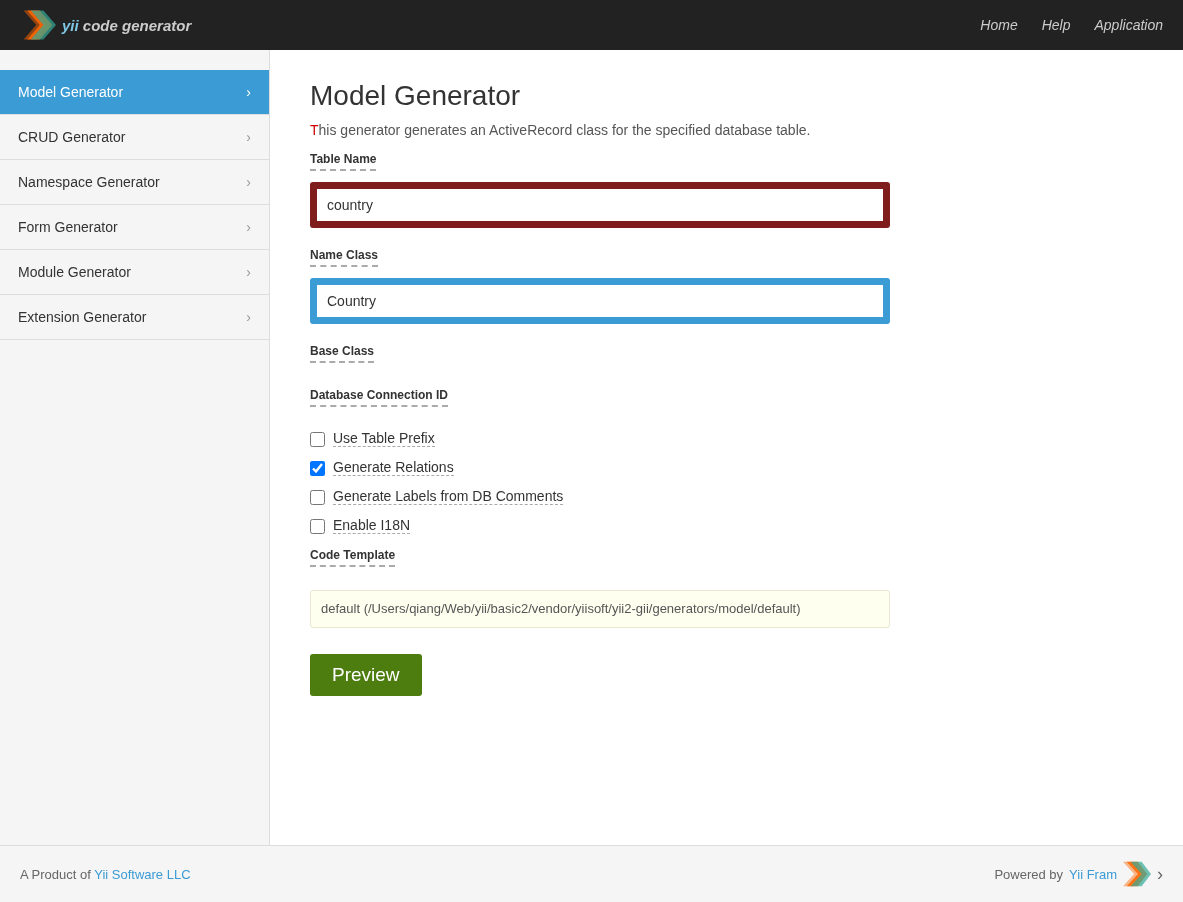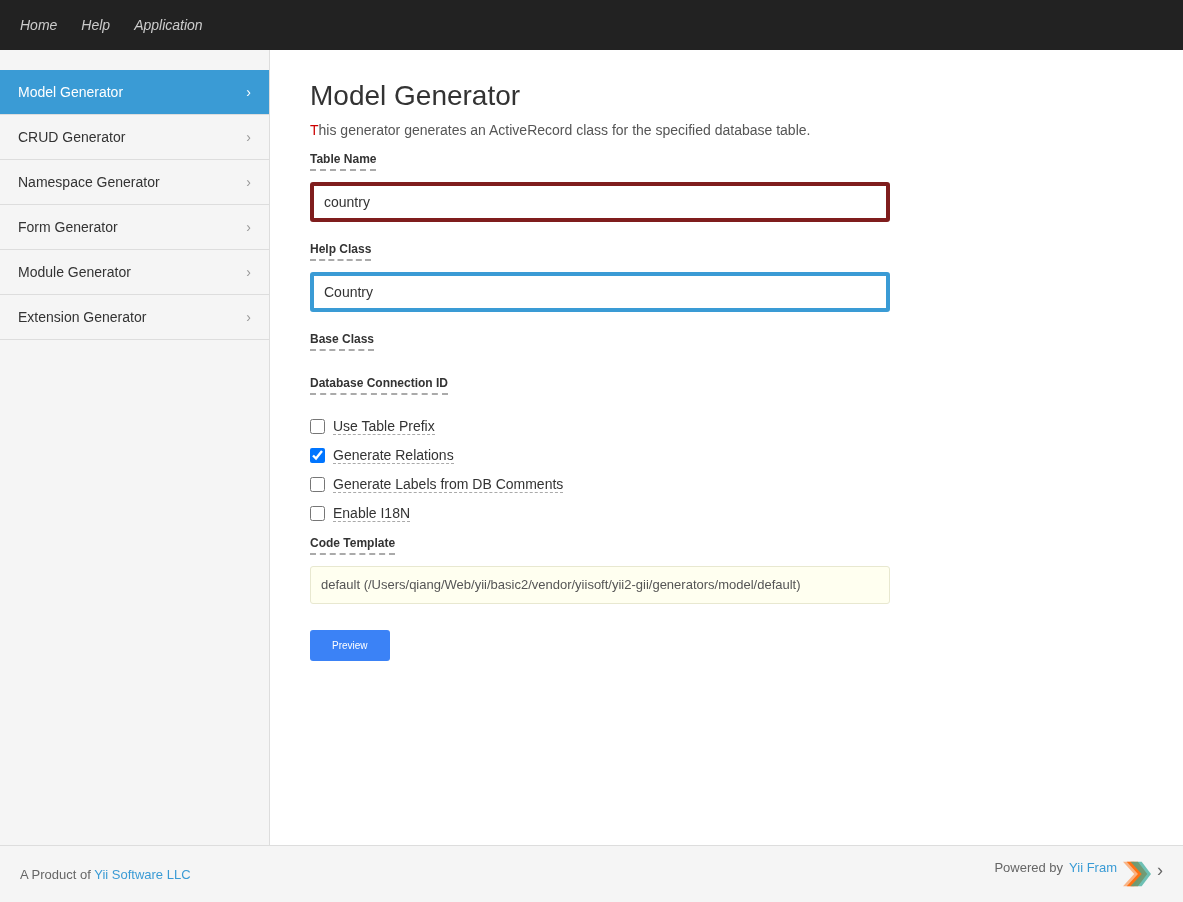--- a/index.html
+++ b/index.html
@@ -110,21 +110,21 @@
       font-size: 12px;
       color: #333;
       border-bottom: 2px dashed #aaa;
       padding-bottom: 3px;
       display: inline-block;
     }
     .form-control {
       display: block;
       width: 580px;
       padding: 8px 10px;
-      border: 4px solid #7f1d1d;
+      border: 7px solid #7f1d1d;
       border-radius: 3px;
       font-size: 14px;
       color: #333;
       background: #fff;
       margin-top: 6px;
     }
     .form-control-readonly {
       display: block;
       width: 580px;
       padding: 8px 10px;
@@ -132,21 +132,21 @@
       border-radius: 3px;
       font-size: 14px;
       color: #555;
       background: #fffff0;
       margin-top: 6px;
     }
 
     
     .checkbox-group {
       display: flex;
-      align-items: center;
+      align-items: flex-end;
       gap: 8px;
       margin-bottom: 12px;
     }
     .checkbox-group input[type="checkbox"] {
       width: 15px;
       height: 15px;
       cursor: pointer;
     }
     .checkbox-label {
       font-size: 14px;
@@ -158,32 +158,32 @@
     
     .code-template-value {
       display: block;
       width: 580px;
       padding: 8px 10px;
       border: 1px solid #e8e8d0;
       border-radius: 3px;
       font-size: 13px;
       color: #555;
       background: #fffff0;
-      margin-top: 6px;
+      margin-top: 18px;
       line-height: 1.5;
       word-break: break-all;
     }
 
     
     .btn-preview {
-      background: #3b82f6;
+      background: #4d7c0f;
       color: #fff;
       border: none;
       padding: 10px 22px;
-      font-size: 10px;
+      font-size: 19px;
       border-radius: 3px;
       cursor: pointer;
       margin-top: 8px;
     }
 
     
     .footer {
       background: #f5f5f5;
       border-top: 1px solid #ddd;
       padding: 14px 20px;
@@ -192,34 +192,45 @@
       align-items: center;
       font-size: 13px;
       color: #666;
     }
     .footer a {
       color: #3a9bd5;
       text-decoration: none;
     }
     .footer-right {
       display: flex;
-      align-items: flex-start;
+      align-items: center;
       gap: 6px;
     }
     .yii-logo-footer {
       width: 28px;
       height: 28px;
     }
 
     
   </style>
 </head>
 <body>
 
 <header class="header">
+  <div class="header-logo">
+
+    <svg class="logo-icon" viewBox="0 0 40 40" xmlns="http://www.w3.org/2000/svg">
+      <polygon points="8,4 22,4 36,20 22,36 8,36 22,20" fill="#f60" opacity="0.85"></polygon>
+      <polygon points="4,4 18,4 32,20 18,36 4,36 18,20" fill="#f60" opacity="0.5"></polygon>
+      <polygon points="12,4 26,4 40,20 26,36 12,36 26,20" fill="#3a9" opacity="0.7"></polygon>
+    </svg>
+    <span class="logo-text">
+      <span style="color:#7ec8e3;font-style:italic;font-weight:bold;">yii</span><span style="color:#ccc;"> code generator</span>
+    </span>
+  </div>
   <nav class="header-nav">
     <a href="#">Home</a>
     <a href="#">Help</a>
     <a href="#">Application</a>
   </nav>
 </header>
 
 <div class="main-layout">
 
   <aside class="sidebar">
@@ -256,21 +267,21 @@
     </p>
 
     
     <div class="form-group">
       <label class="form-label">Table Name</label>
       <input type="text" class="form-control" value="country" style="">
     </div>
 
     
     <div class="form-group">
-      <label class="form-label">Help Class</label>
+      <label class="form-label">Name Class</label>
       <input type="text" class="form-control" style="border-color: rgb(58, 155, 213);" value="Country">
     </div>
 
     
 
     
     <div class="form-group">
       <label class="form-label">Base Class</label>
     </div>
 

